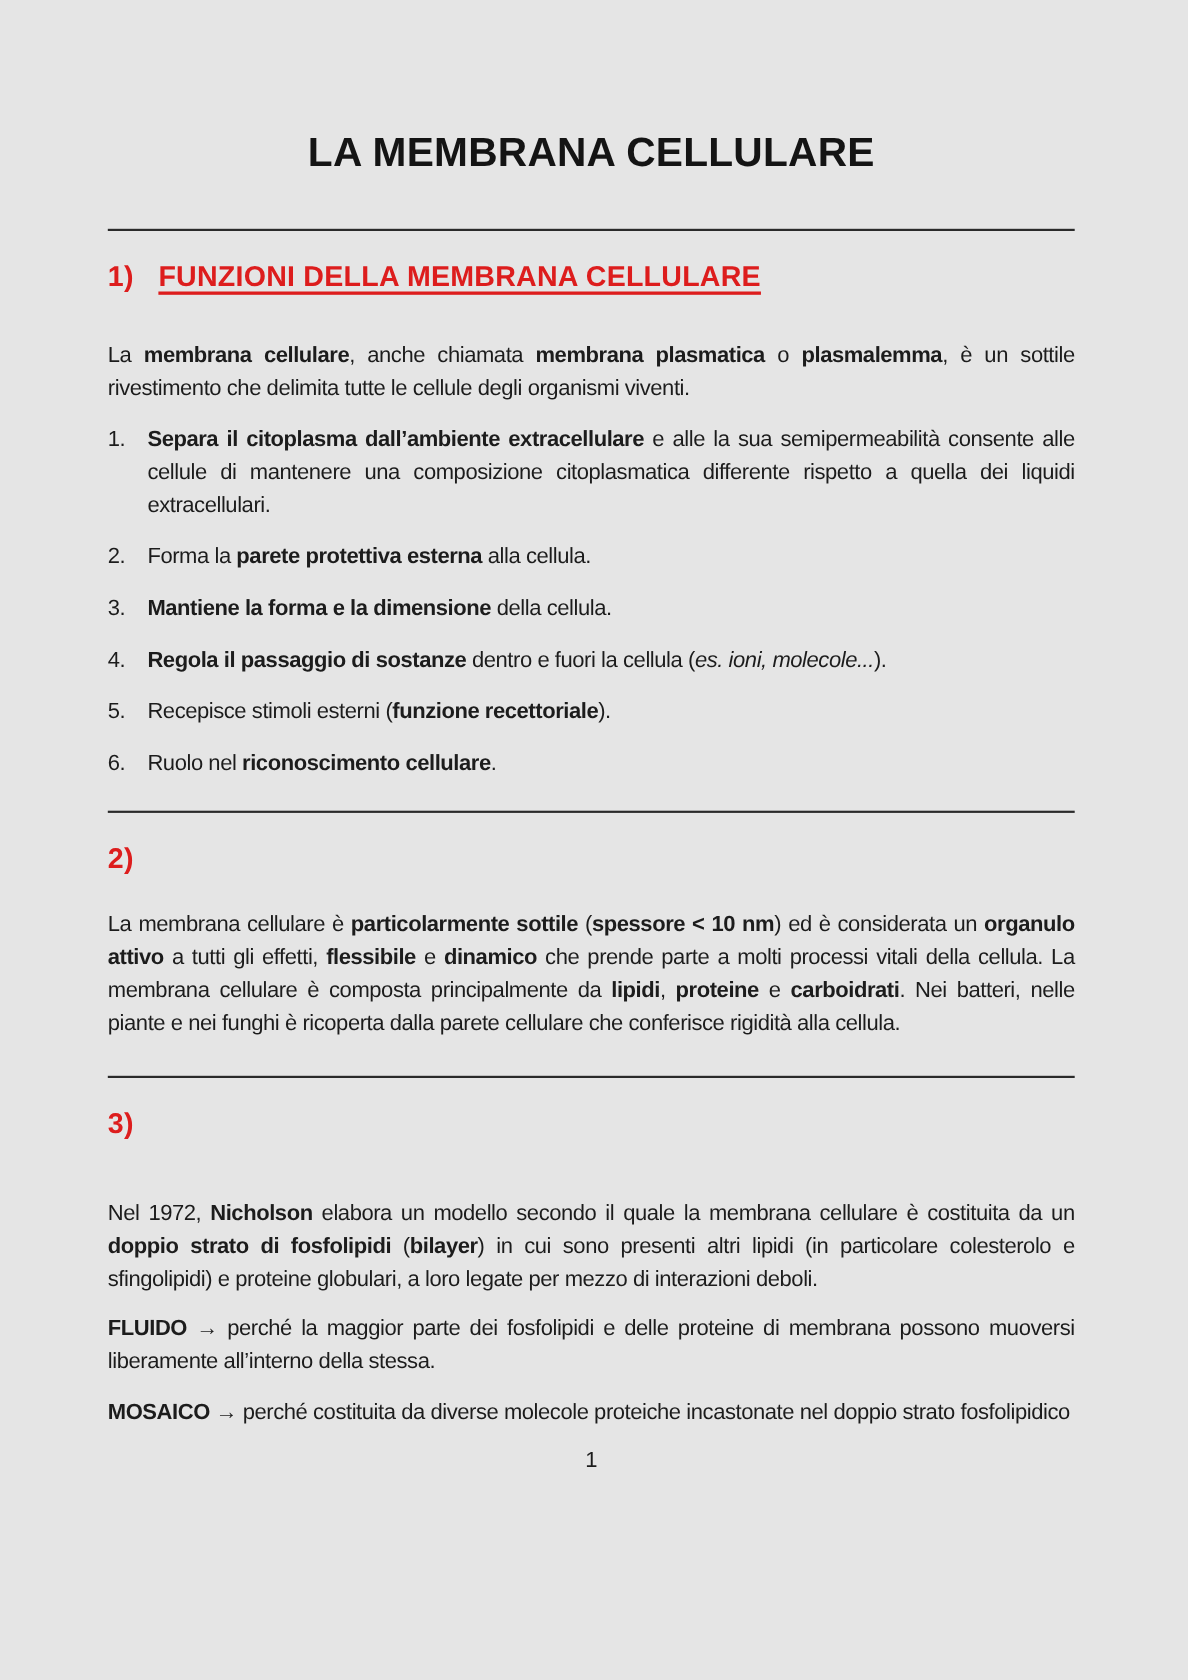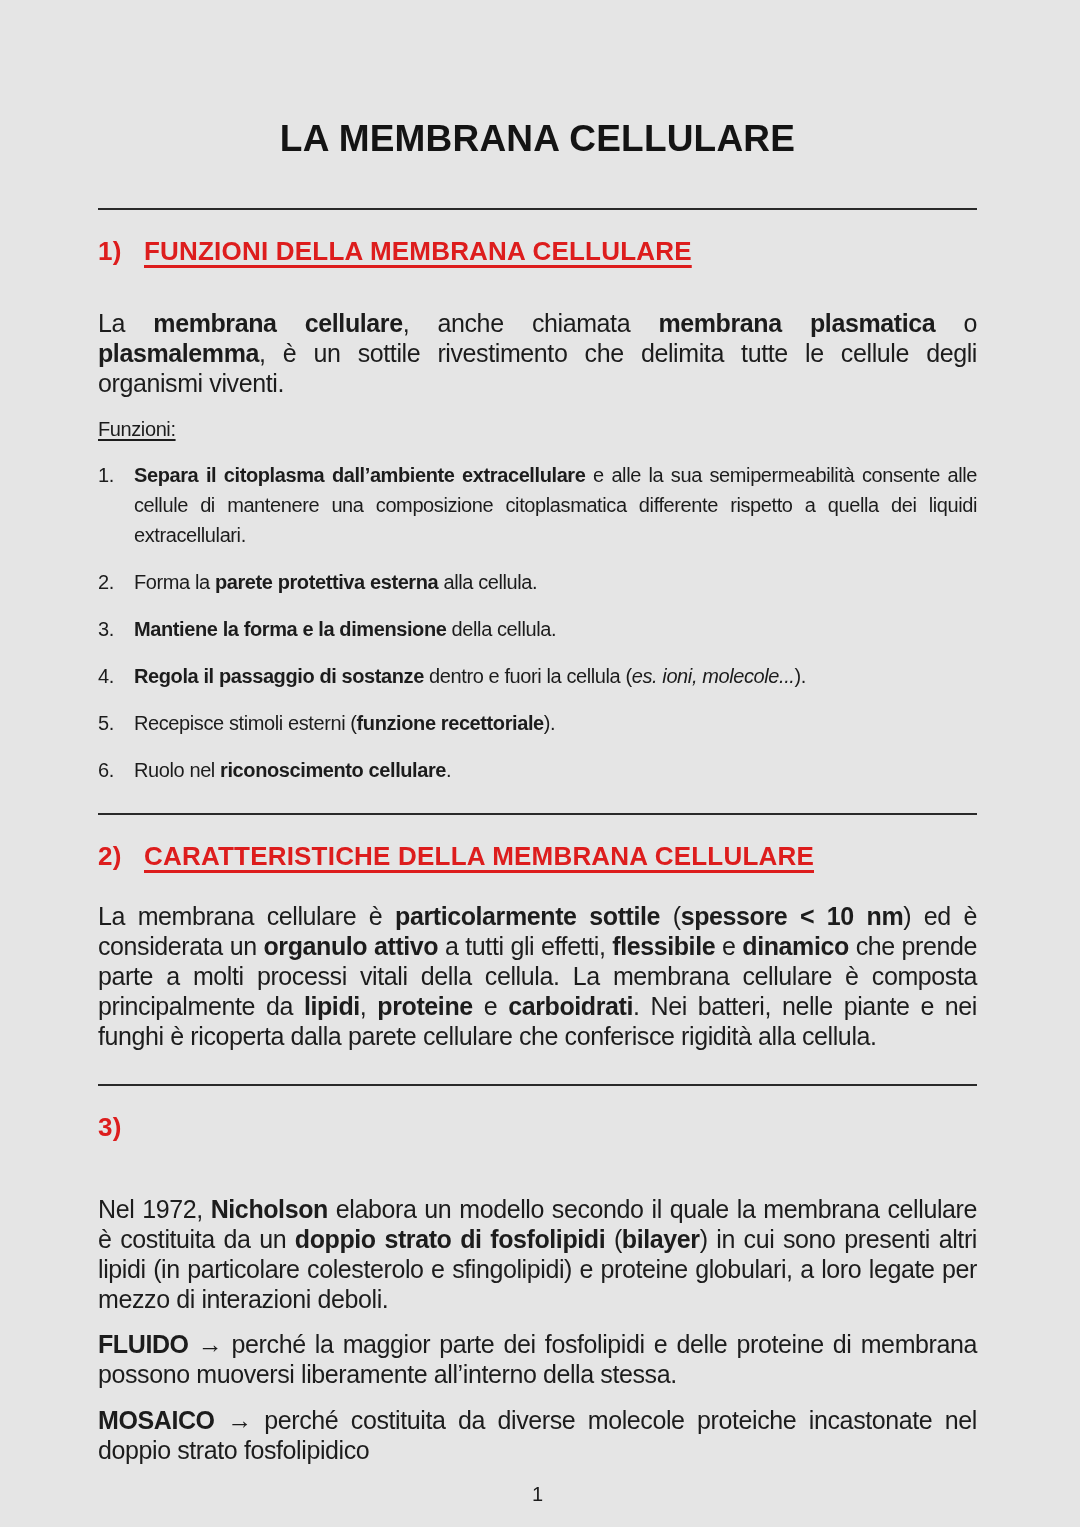--- a/index.html
+++ b/index.html
@@ -22,21 +22,21 @@
     font-size:26px; line-height:34px; font-weight:bold;
     color:var(--accent, #dd1d1d); letter-spacing:0.2px;
   }
   .h-num { width:46px; flex:none; }
   .h-text {
     text-decoration:underline;
     text-decoration-thickness:2.5px;
     text-underline-offset:5px;
   }
   .para {
-    font-size:25px; line-height:30px; letter-spacing:-0.4px;
+    font-size:20px; line-height:30px; letter-spacing:-0.4px;
     text-align:justify;
   }
   .para.intro { margin-top:40px; }
   .list-label {
     margin-top:16px; font-size:20px; line-height:30px; letter-spacing:-0.4px;
     text-decoration:underline; text-underline-offset:3px;
   }
   .list { margin-top:16px; }
   .list-item { display:flex; }
   .list-item + .list-item { margin-top:17px; }
@@ -59,21 +59,20 @@
 
   <div class="divider d1"></div>
 
   <h2 class="section-heading">
     <span class="h-num">1)</span>
     <span class="h-text">FUNZIONI DELLA MEMBRANA CELLULARE</span>
   </h2>
 
   <p class="para intro"><span>La </span><span style="font-weight: bold;">membrana cellulare</span><span>, anche chiamata </span><span style="font-weight: bold;">membrana plasmatica</span><span> o </span><span style="font-weight: bold;">plasmalemma</span><span>, è un sottile rivestimento che delimita tutte le cellule degli organismi viventi.</span></p>
 
-  <p class="list-label">Funzioni:</p>
 
   <div class="list">
     <div class="list-item">
       <span class="li-num">1.</span>
       <span class="li-text"><span style="font-weight: bold;">Separa il citoplasma dall’ambiente extracellulare</span><span> e alle la sua </span><span style="font-weight: normal;">semipermeabilità</span><span> consente alle cellule di mantenere una composizione citoplasmatica differente rispetto a quella dei liquidi extracellulari.</span></span>
     </div>
     <div class="list-item">
       <span class="li-num">2.</span>
       <span class="li-text"><span>Forma la </span><span style="font-weight: bold;">parete protettiva esterna</span><span> alla cellula.</span></span>
     </div>
@@ -92,21 +91,20 @@
     <div class="list-item">
       <span class="li-num">6.</span>
       <span class="li-text"><span>Ruolo nel </span><span style="font-weight: bold;">riconoscimento cellulare</span><span>.</span></span>
     </div>
   </div>
 
   <div class="divider d2"></div>
 
   <h2 class="section-heading">
     <span class="h-num">2)</span>
-    <span class="h-text">CARATTERISTICHE DELLA MEMBRANA CELLULARE</span>
   </h2>
 
   <p class="para after-h2"><span>La membrana cellulare è </span><span style="font-weight: bold;">particolarmente sottile</span><span> (</span><span style="font-weight: bold;">spessore &lt; 10 nm</span><span>) ed è considerata un </span><span style="font-weight: bold;">organulo attivo</span><span> a tutti gli effetti, </span><span style="font-weight: bold;">flessibile</span><span> e </span><span style="font-weight: bold;">dinamico</span><span> che prende parte a molti processi vitali della cellula. La membrana cellulare è composta principalmente da </span><span style="font-weight: bold;">lipidi</span><span>, </span><span style="font-weight: bold;">proteine</span><span> e </span><span style="font-weight: bold;">carboidrati</span><span>. Nei batteri, nelle piante e nei funghi è ricoperta dalla parete cellulare che conferisce rigidità alla cellula.</span></p>
 
   <div class="divider d3"></div>
 
   <h2 class="section-heading">
     <span class="h-num">3)</span>
   </h2>
 

